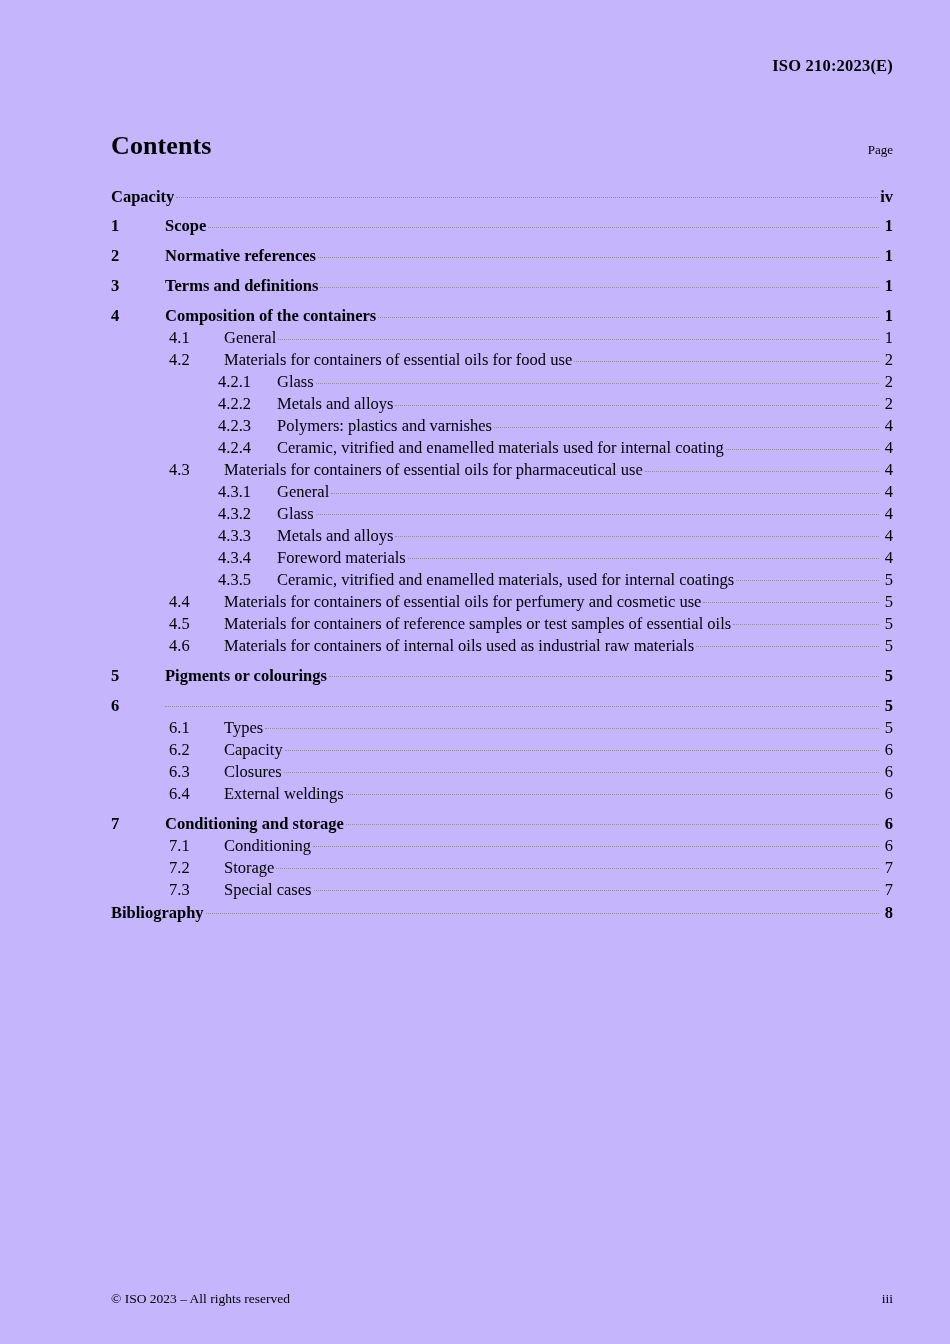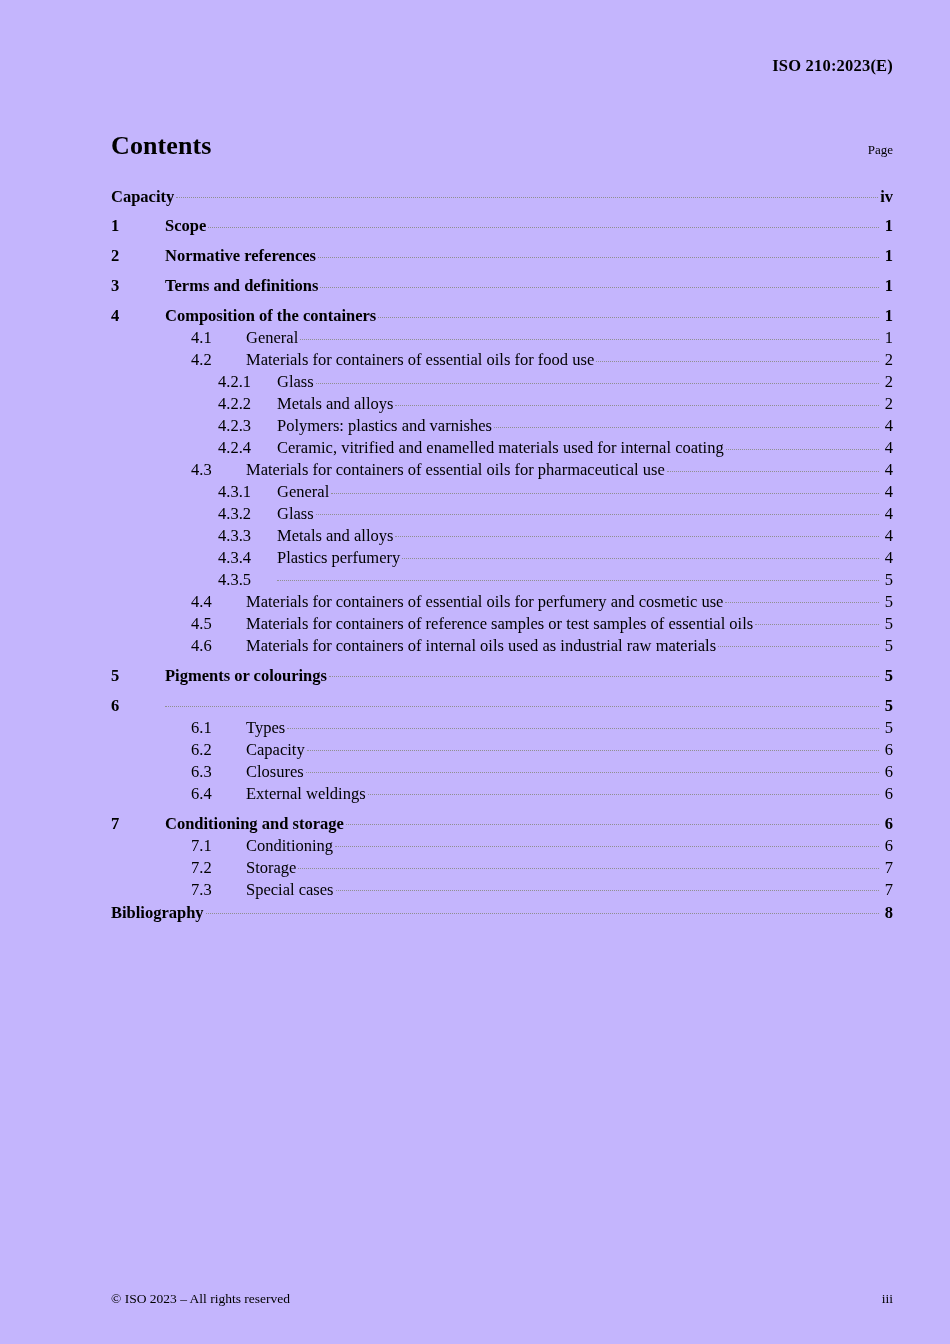--- a/index.html
+++ b/index.html
@@ -109,21 +109,21 @@
     font-weight: bold;
     margin-top: 9px;
   }
   .lvl1 .num { width: 54px; }
 
   
   .lvl2 {
     font-weight: normal;
     margin-top: 1px;
   }
-  .lvl2 .num { width: 55px; margin-left: 80px; }
+  .lvl2 .num { width: 55px; margin-left: 58px; }
 
   
   .lvl3 {
     font-weight: normal;
     margin-top: 1px;
   }
   .lvl3 .num { width: 59px; margin-left: 107px; }
 
   .toc-entry.lvl0.biblio { margin-top: 2px; }
 
@@ -239,26 +239,27 @@
         <span class="pg">4</span>
       </div>
       <div class="toc-entry lvl3">
         <span class="num">4.3.3</span>
         <span class="label">Metals and alloys</span>
         <span class="dots"></span>
         <span class="pg">4</span>
       </div>
       <div class="toc-entry lvl3">
         <span class="num">4.3.4</span>
-        <span class="label">Plastics perfumery</span>
+        <span class="label">Foreword materials</span>
         <span class="dots"></span>
         <span class="pg">4</span>
       </div>
       <div class="toc-entry lvl3">
         <span class="num">4.3.5</span>
+        <span class="label">Ceramic, vitrified and enamelled materials, used for internal coatings</span>
         <span class="dots"></span>
         <span class="pg">5</span>
       </div>
       <div class="toc-entry lvl2">
         <span class="num">4.4</span>
         <span class="label">Materials for containers of essential oils for perfumery and cosmetic use</span>
         <span class="dots"></span>
         <span class="pg">5</span>
       </div>
       <div class="toc-entry lvl2">

